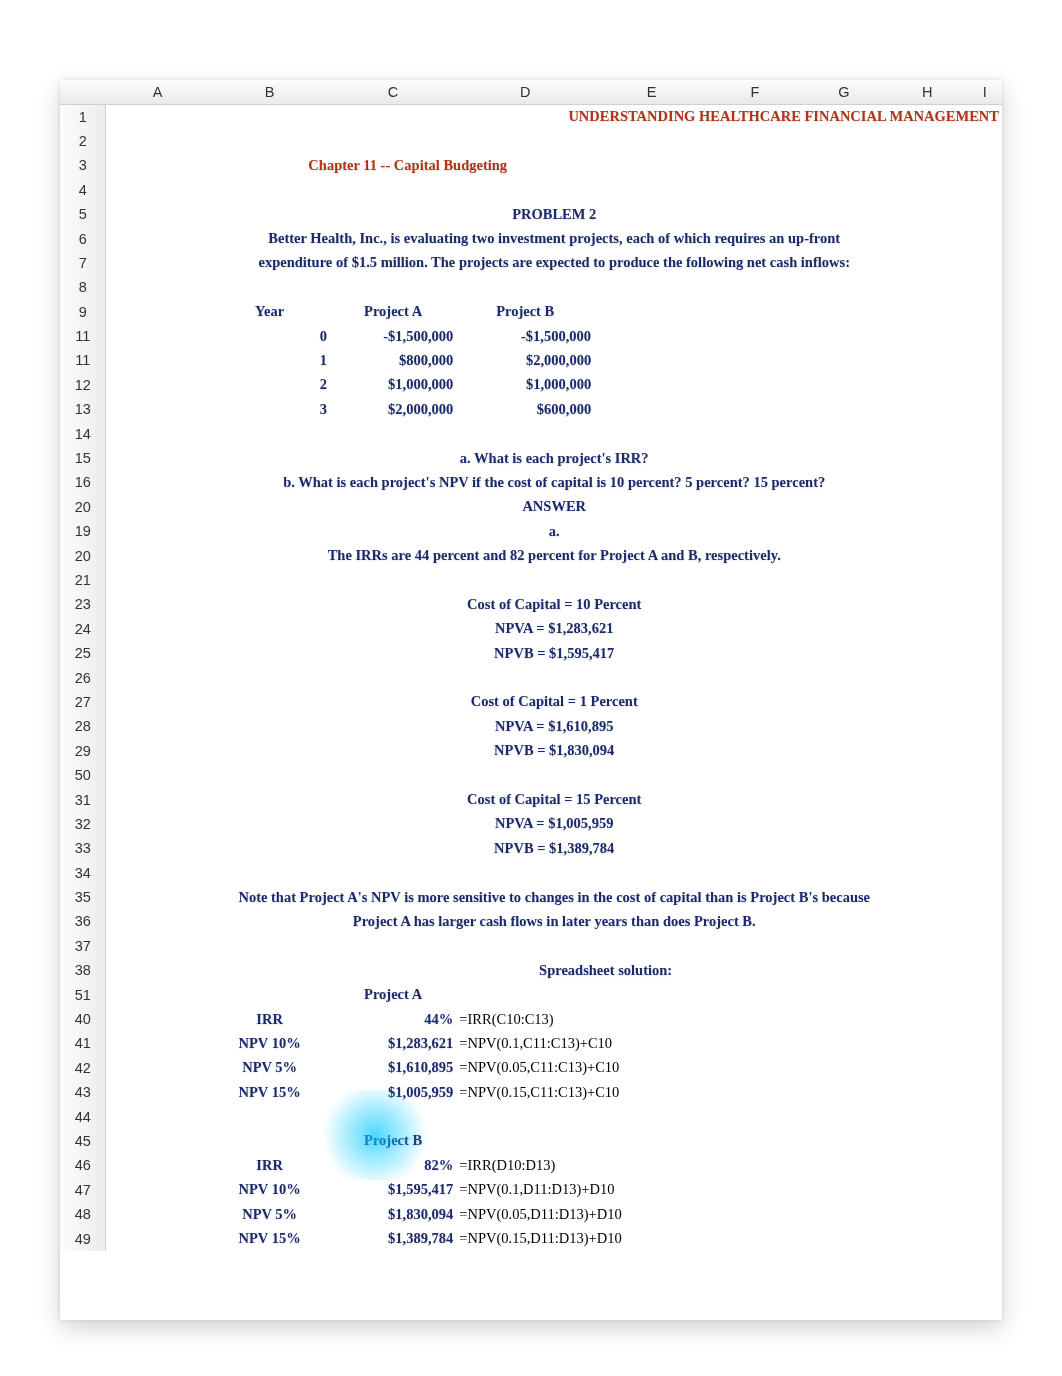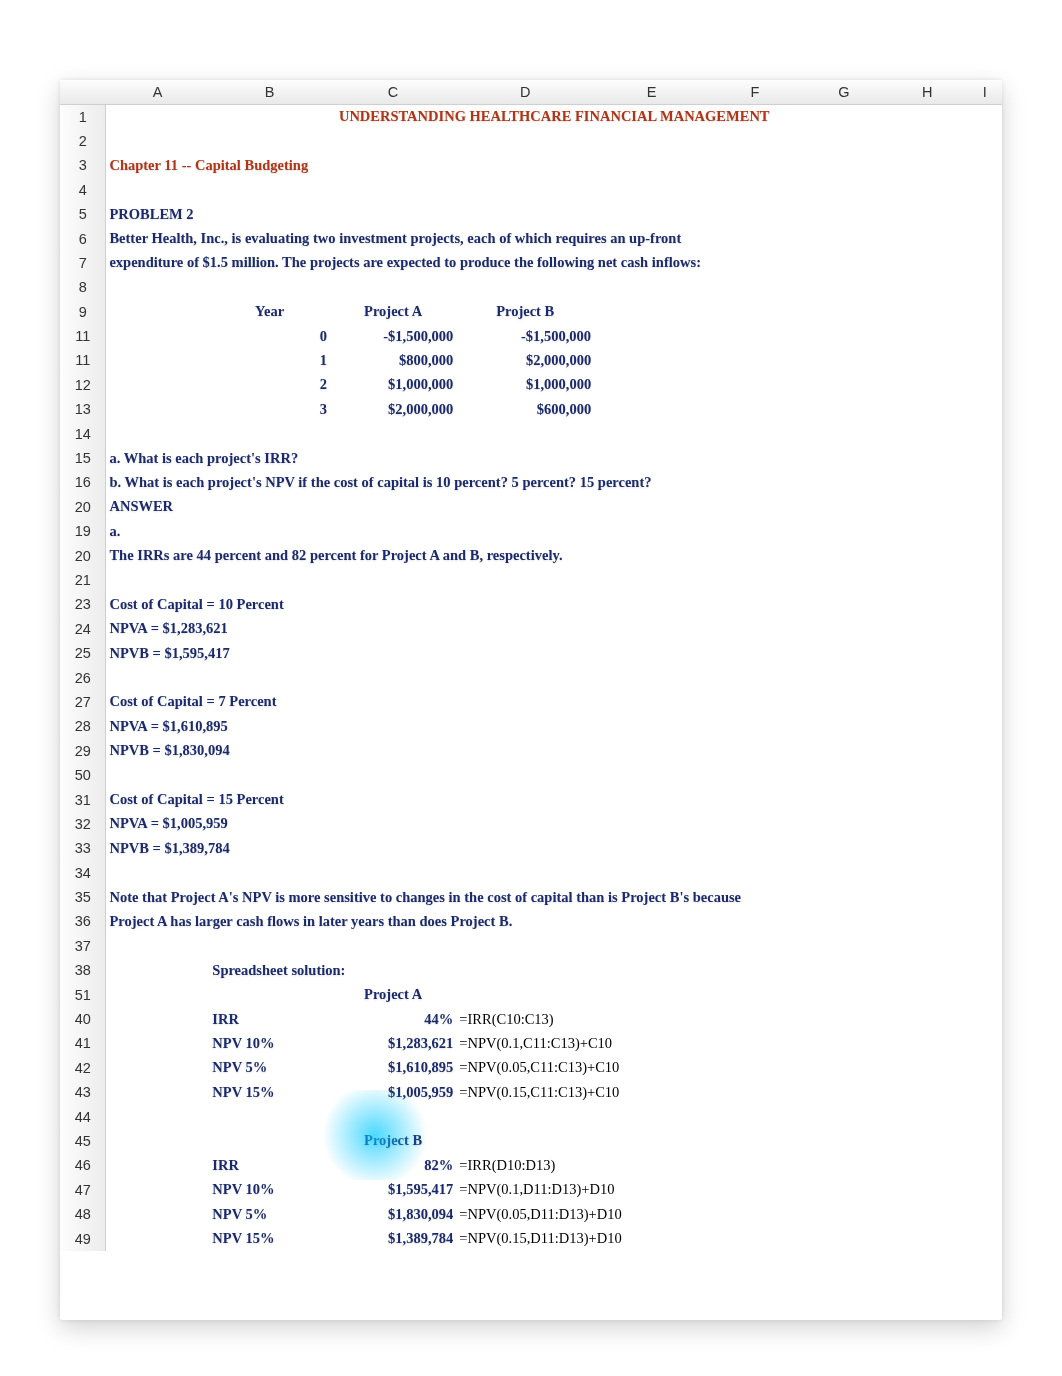--- a/index.html
+++ b/index.html
@@ -57,40 +57,41 @@
       border-right: 1px solid #cfcfcf;
       color:#333;
       font-family: Arial, sans-serif;
       font-size: 14px;
       width: 40px;
     }
     .title-red {
       color: #b03516;
       font-weight: bold;
       font-family: "Times New Roman", serif;
-      text-align: center;
+      text-align: right;
       font-size: 17px;
       text-shadow: 0 1px 2px rgba(0,0,0,0.15);
       margin-top: 16px;
     }
     .chapter {
       color: #b03516;
       font-weight: bold;
       font-family: "Times New Roman", serif;
-      text-align: left;
+      text-align: center;
       font-size: 16.5px;
       text-shadow: 0 1px 2px rgba(0,0,0,0.15);
       margin-left: 24px;
     }
     .navy {
       color: #1a2a6c;
       font-weight: bold;
       font-family: "Times New Roman", serif;
       font-size: 16px;
       text-shadow: 0 1px 2px rgba(0,0,0,0.12);
+      text-align: center;
     }
     .navy.center { text-align: center; }
     .navy.right  { text-align: right; }
     .formula {
       color:#000;
       font-weight: normal;
       font-family: "Times New Roman", serif;
       font-size: 16px;
     }
     .col-A { width: 40px; }
@@ -264,21 +265,21 @@
       <tr>
           <td class="rowhdr">25</td>
         <td colspan="9" class="navy">NPVB = $1,595,417</td>
         </tr>
       <tr>
           <td class="rowhdr">26</td>
           <td colspan="9"></td>
         </tr>
       <tr>
           <td class="rowhdr">27</td>
-        <td colspan="9" class="navy">Cost of Capital = 7 Percent</td>
+        <td colspan="9" class="navy">Cost of Capital = 1 Percent</td>
         </tr>
       <tr>
           <td class="rowhdr">28</td>
         <td colspan="9" class="navy">NPVA = $1,610,895</td>
         </tr>
       <tr>
           <td class="rowhdr">29</td>
         <td colspan="9" class="navy">NPVB = $1,830,094</td>
         </tr>
       <tr>

